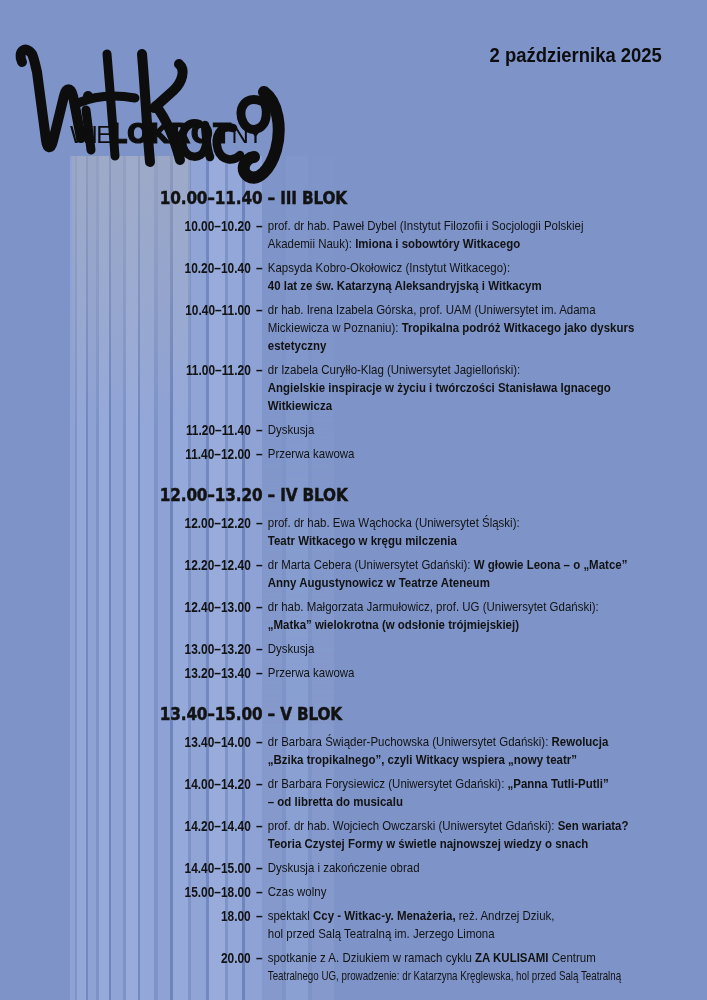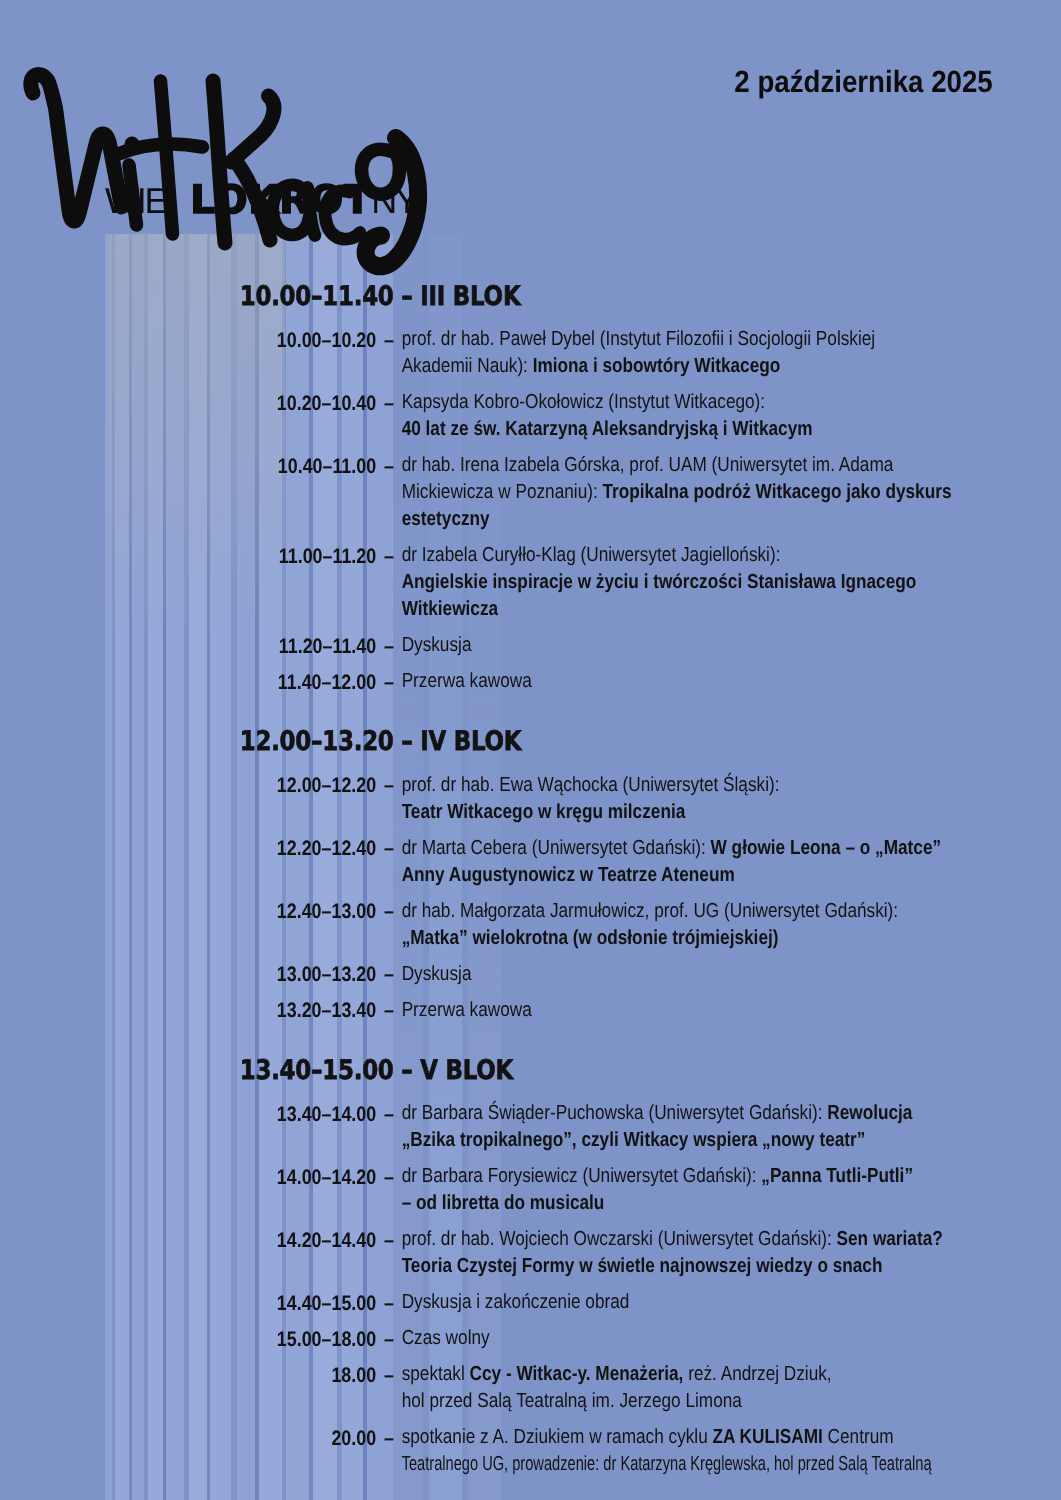--- a/index.html
+++ b/index.html
@@ -33,21 +33,21 @@
     background:linear-gradient(180deg,rgba(164,170,185,0.55),rgba(164,170,185,0.25) 60%,rgba(164,170,185,0) 100%);
   }
   
   .logo-script{position:absolute;left:14px;top:4px;}
   .logo-sub{
     position:absolute;left:70px;top:121px;color:#0d0d0d;
     white-space:nowrap;line-height:1;
   }
   .logo-sub .thin{font-weight:400;font-size:24px;letter-spacing:-1.5px;}
   .logo-sub .fatp{font-family:"DejaVu Sans","Liberation Sans",sans-serif;font-weight:700;
-    font-size:26px;letter-spacing:0.5px;margin-left:16px;-webkit-text-stroke:1.1px #0d0d0d;}
+    font-size:26px;letter-spacing:0.5px;-webkit-text-stroke:1.1px #0d0d0d;}
   
   .tr-head{position:absolute;right:33px;top:40px;text-align:right;color:#0d0d0d;}
   .program-line{font-size:38px;line-height:1;white-space:nowrap;}
   .program-line .pro{display:inline-block;transform:scaleX(0.60);transform-origin:100% 50%;
     font-weight:700;margin-right:-3px;}
   .program-line .gram{display:inline-block;font-family:"DejaVu Sans","Liberation Sans",sans-serif;
     font-weight:700;-webkit-text-stroke:1px #0d0d0d;letter-spacing:-1px;}
   .date-line{display:block;margin-top:3px;padding-right:14px;font-weight:700;font-size:20.5px;
     transform:scaleX(0.9);transform-origin:100% 50%;white-space:nowrap;}
   

